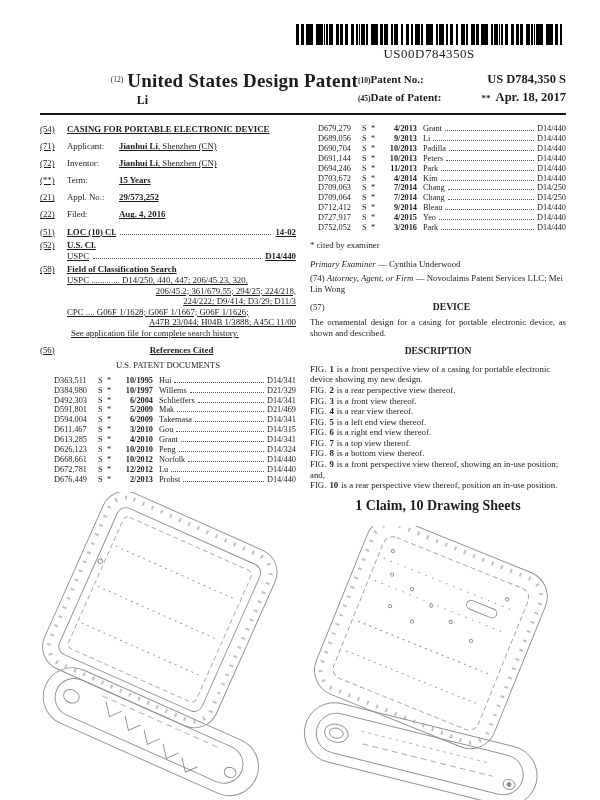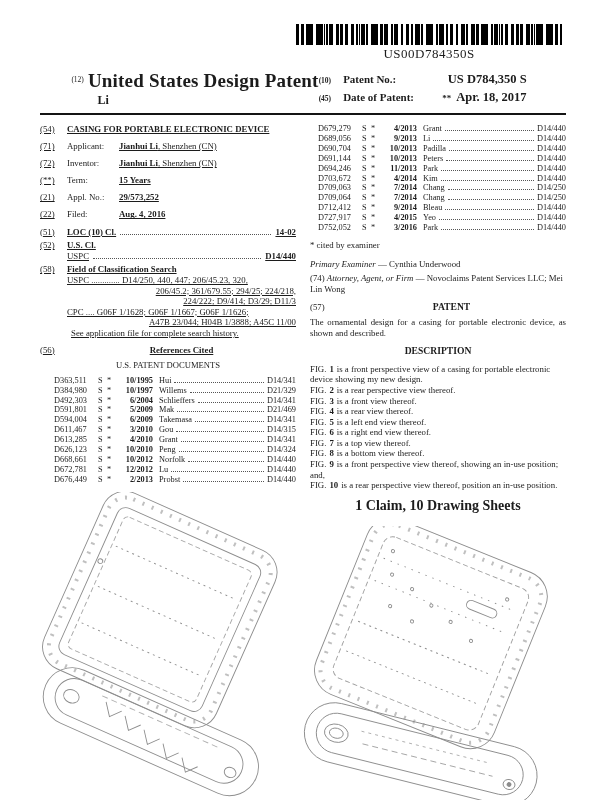--- a/index.html
+++ b/index.html
@@ -15,27 +15,27 @@
   .barcode {
     height: 21px; width: 266px; margin: 0 auto;
     background-color: #fff;
     background-image:
       repeating-linear-gradient(90deg, #000 0 2px, rgba(0,0,0,0) 2px 5px),
       repeating-linear-gradient(90deg, #000 0 1px, rgba(0,0,0,0) 1px 7px),
       repeating-linear-gradient(90deg, #000 0 3px, rgba(0,0,0,0) 3px 11px);
   }
   .barcode-text { font-size: 13px; letter-spacing: 0.5px; margin-top: 1px; }
   
-  .header { position: absolute; top: 70px; left: 32px; right: 34px; display: flex; justify-content: center; }
+  .header { position: absolute; top: 70px; left: 32px; right: 34px; display: flex; justify-content: flex-end; }
   .tag-sm { font-size: 7.5px; vertical-align: 5px; }
   .doc-title { font-size: 19px; font-weight: bold; letter-spacing: 0.2px; display: inline; }
   .surname { font-size: 12px; font-weight: bold; margin: 1px 0 0 26px; }
   .h-right { width: 208px; font-weight: bold; padding-top: 2px; }
   .h-line { display: flex; align-items: baseline; font-size: 11px; margin-bottom: 3px; }
-  .h-line .tag-sm { flex: none; margin-right: 12px; vertical-align: 3px; }
+  .h-line .tag-sm { flex: none; margin-right: 0; vertical-align: 3px; }
   .h-label { flex: 1; }
   .h-val { font-size: 12.5px; white-space: nowrap; }
   .h-stars { font-size: 9px; margin-right: 5px; }
   .rule { position: absolute; top: 113px; left: 40px; right: 34px; border-top: 2.4px solid #141414; }
   
   .columns { position: absolute; top: 124px; left: 40px; right: 34px; display: flex; gap: 14px; }
   .col { width: 256px; font-size: 8.8px; line-height: 10.6px; }
   .sec { display: flex; margin-bottom: 6.5px; text-decoration: underline; }
   .sec-tag { width: 27px; flex: none; }
   .sec-body { flex: 1; }
@@ -410,21 +410,21 @@
         </div>
 
       <div class="cited-by">* cited by examiner</div>
 
       <div class="examiner"><span class="i">Primary Examiner</span> <span>— Cynthia Underwood</span></div>
 
       <div class="attorney"><span>(74)</span> <span class="i">Attorney, Agent, or Firm</span> <span>— Novoclaims Patent Services LLC; Mei Lin Wong</span></div>
 
       <div class="claim-head">
         <span class="sec-tag">(57)</span>
-        <span class="claim-title">PATENT</span>
+        <span class="claim-title">DEVICE</span>
       </div>
       <div class="claim-text">The ornamental design for a casing for portable electronic device, as shown and described.</div>
 
       <div class="desc-title">DESCRIPTION</div>
 
       <div>
 
           <div class="fig-line"><span class="fig-label">FIG.</span><b class="fig-num">1</b><span>is a front perspective view of a casing for portable electronic device showing my new design.</span></div>
 
           <div class="fig-line"><span class="fig-label">FIG.</span><b class="fig-num">2</b><span>is a rear perspective view thereof.</span></div>

